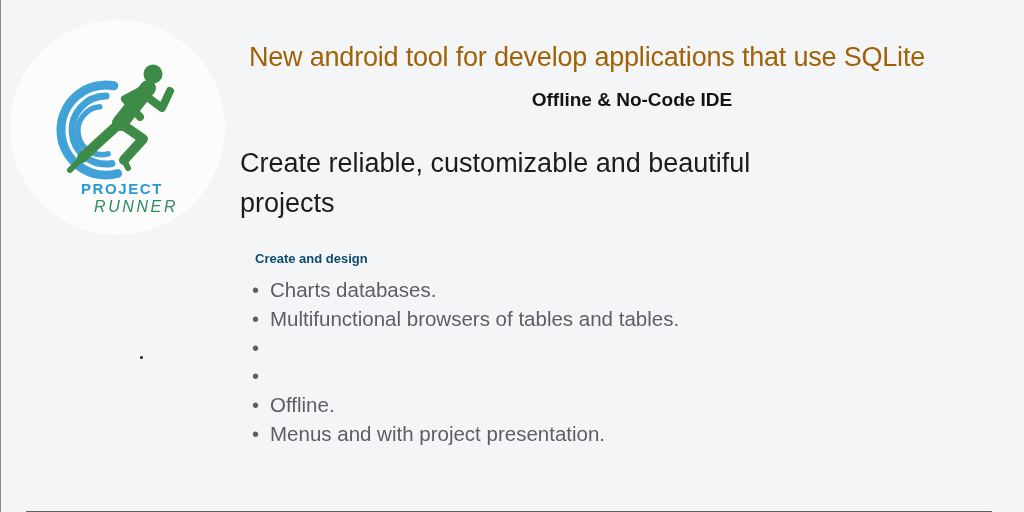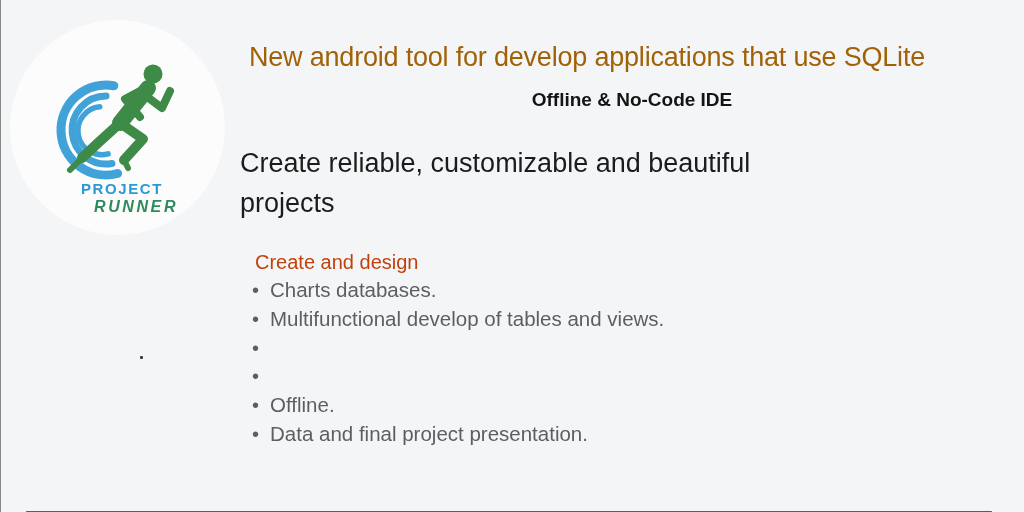--- a/index.html
+++ b/index.html
@@ -18,21 +18,21 @@
   .logo-wrap{position:absolute;left:0;top:0;width:245px;height:250px;}
   .logo-circle{position:absolute;left:10px;top:20px;width:215px;height:215px;border-radius:50%;background:#fcfcfd;}
   .logo-art{position:absolute;left:30px;top:35px;width:180px;height:170px;}
   .logo-project{
     position:absolute;left:81px;top:180px;
     font-size:15px;font-weight:bold;letter-spacing:1.6px;color:#2a9ad5;
     font-stretch:condensed;white-space:nowrap;
   }
   .logo-runner{
     position:absolute;left:94px;top:198px;
-    font-size:16px;font-weight:bold;font-style:italic;letter-spacing:2.6px;color:#2e8b5e;
+    font-size:16px;font-weight:normal;font-style:italic;letter-spacing:2.6px;color:#2e8b5e;
     white-space:nowrap;
   }
 
   
   .title{
     position:absolute;left:249px;top:40px;width:775px;
     font-size:27px;line-height:34px;letter-spacing:-0.2px;
     color:#a16207;white-space:nowrap;
   }
   .subtitle{
@@ -40,21 +40,21 @@
     font-size:19px;font-weight:700;color:#141414;
   }
 
   
   .heading{
     position:absolute;left:240px;top:143px;width:610px;
     font-size:27px;line-height:40px;color:#1c1c1c;
   }
   .list-intro{
     position:absolute;left:255px;top:251px;
-    font-size:20px;color:#c2410c;
+    font-size:13px;color:#0c4a6e;font-weight:bold;
   }
   .features{position:absolute;left:252px;top:277px;width:700px;}
   .feature-row{display:flex;align-items:flex-start;height:28.8px;}
   .bullet{
     width:18px;flex:0 0 18px;color:#5b5f65;font-size:20px;line-height:26px;text-align:left;
   }
   .feature-text{color:#5b5f65;font-size:20.5px;line-height:26px;white-space:nowrap;}
 </style>
 </head>
 <body>
@@ -94,29 +94,29 @@
 <div class="heading">Create reliable, customizable and beautiful projects</div>
 <div class="list-intro">Create and design</div>
 
 <div class="features">
   <div class="feature-row">
     <span class="bullet">•</span>
     <span class="feature-text">Charts databases.</span>
   </div>
   <div class="feature-row">
     <span class="bullet">•</span>
-    <span class="feature-text">Multifunctional develop of tables and views.</span>
+    <span class="feature-text">Multifunctional browsers of tables and tables.</span>
   </div>
   <div class="feature-row">
     <span class="bullet">•</span>
   </div>
   <div class="feature-row">
     <span class="bullet">•</span>
   </div>
   <div class="feature-row">
     <span class="bullet">•</span>
     <span class="feature-text">Offline.</span>
   </div>
   <div class="feature-row">
     <span class="bullet">•</span>
-    <span class="feature-text">Data and final project presentation.</span>
+    <span class="feature-text">Menus and with project presentation.</span>
   </div>
 </div>
 
 </body></html>

